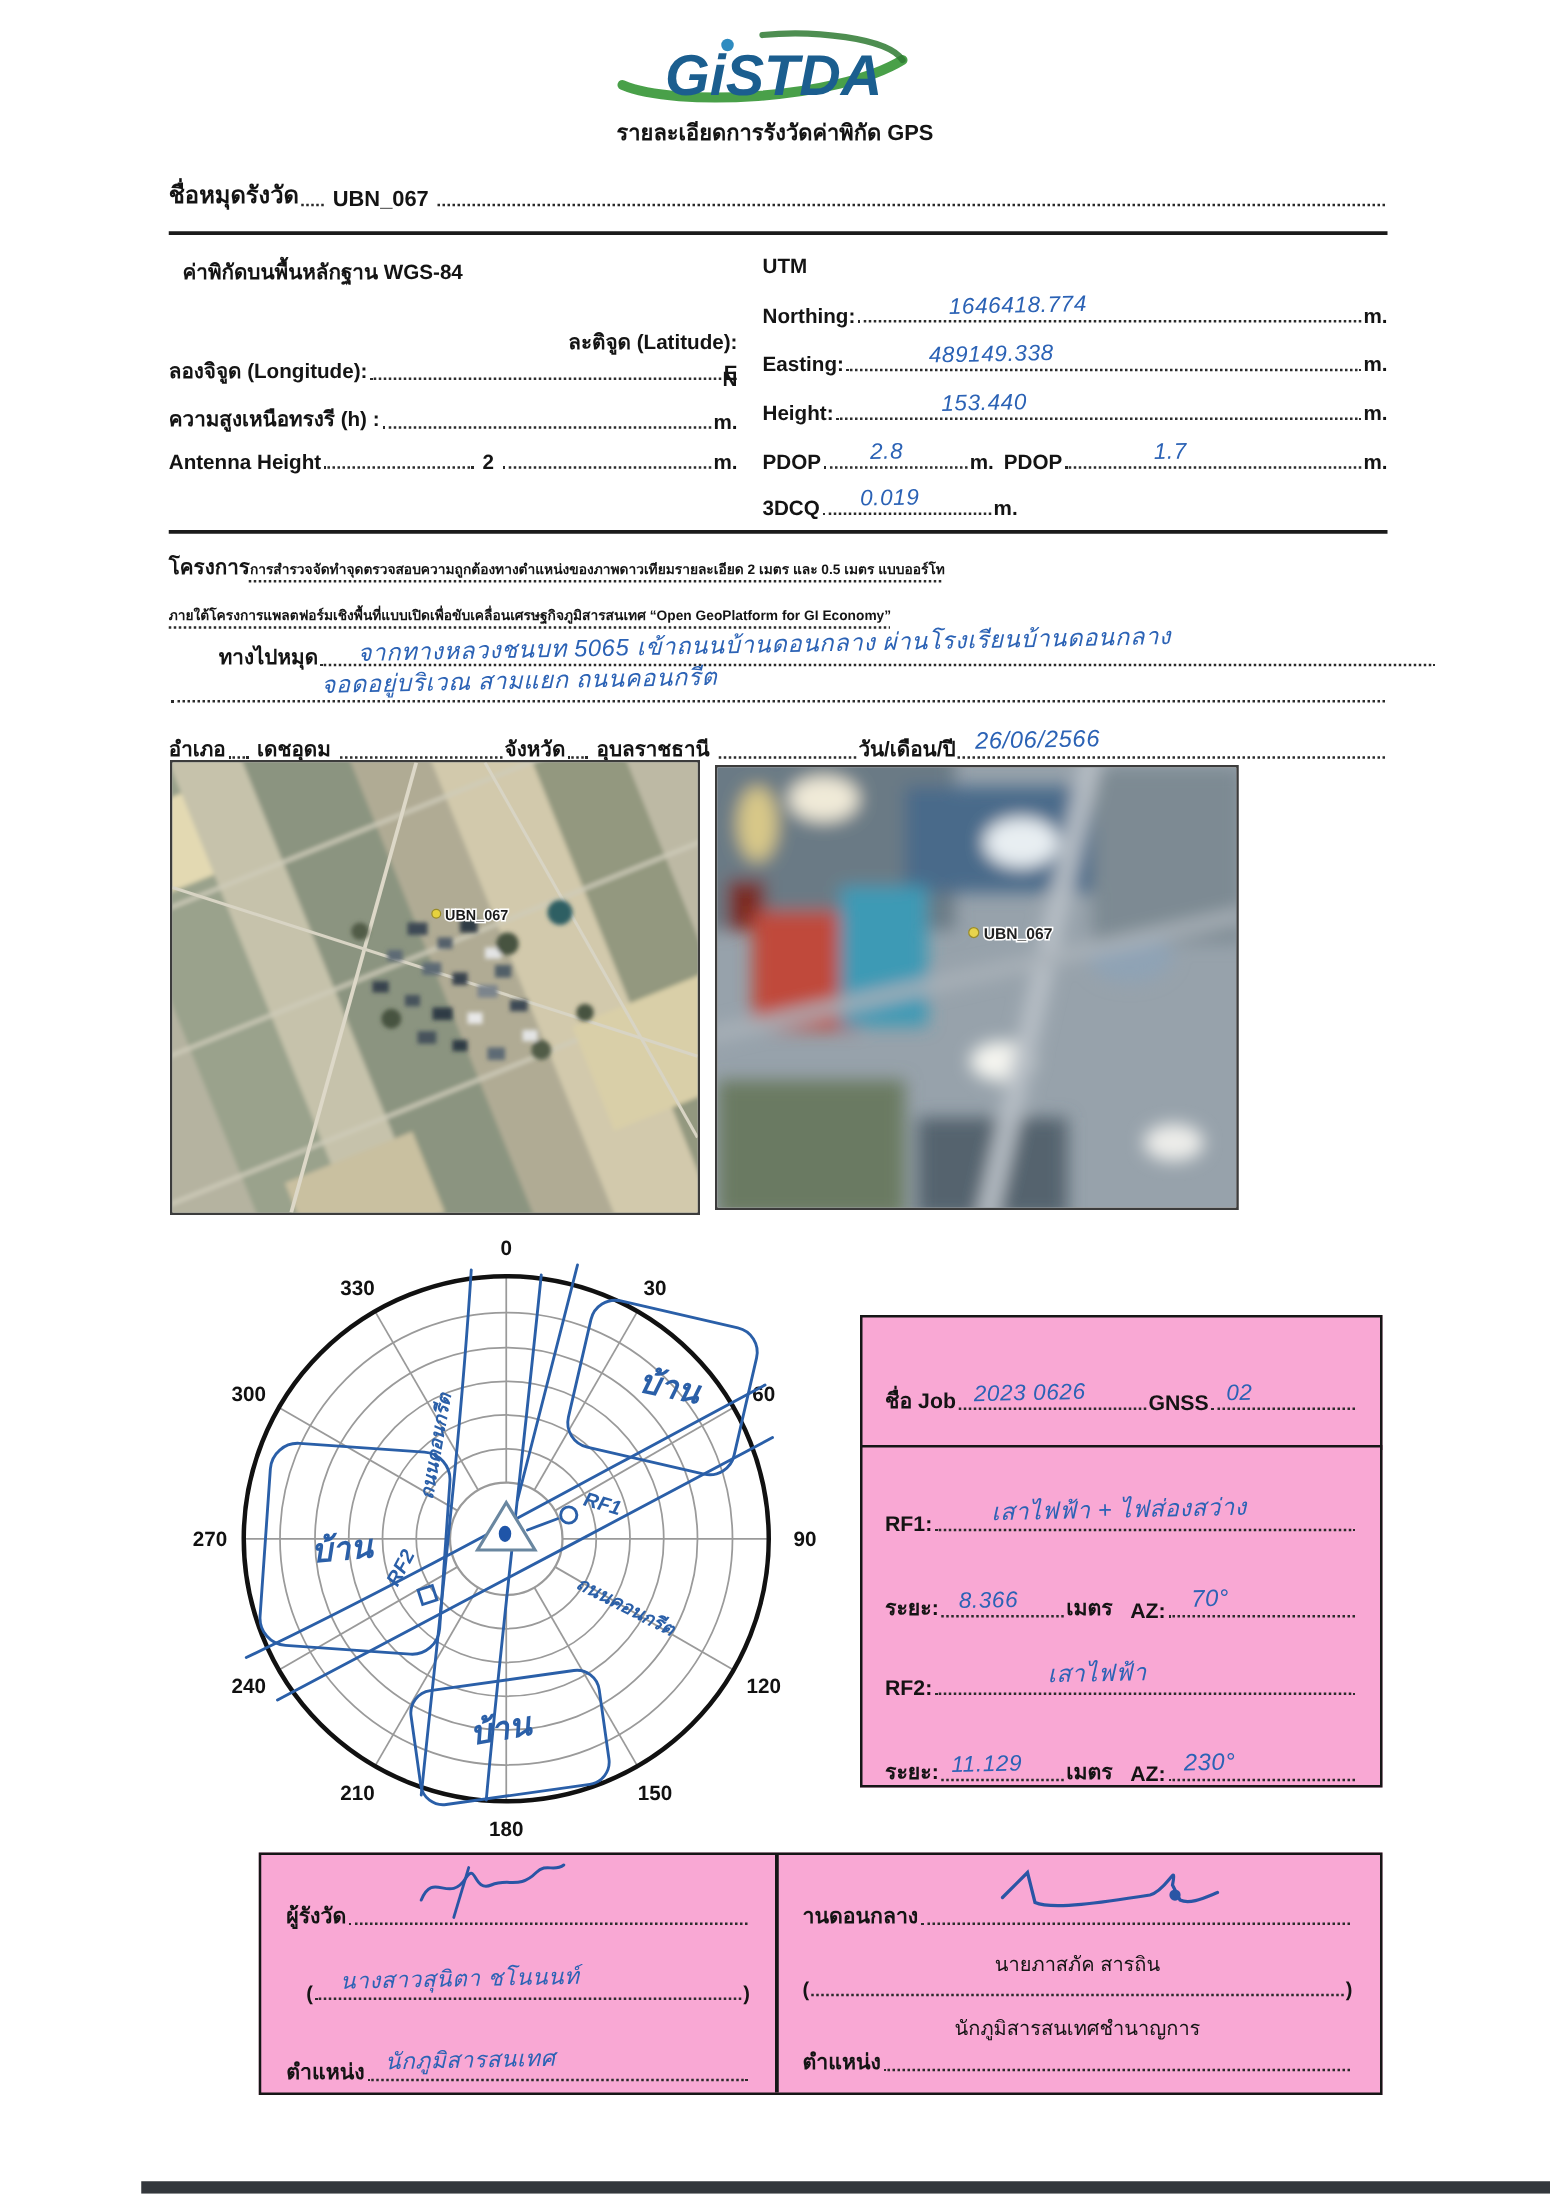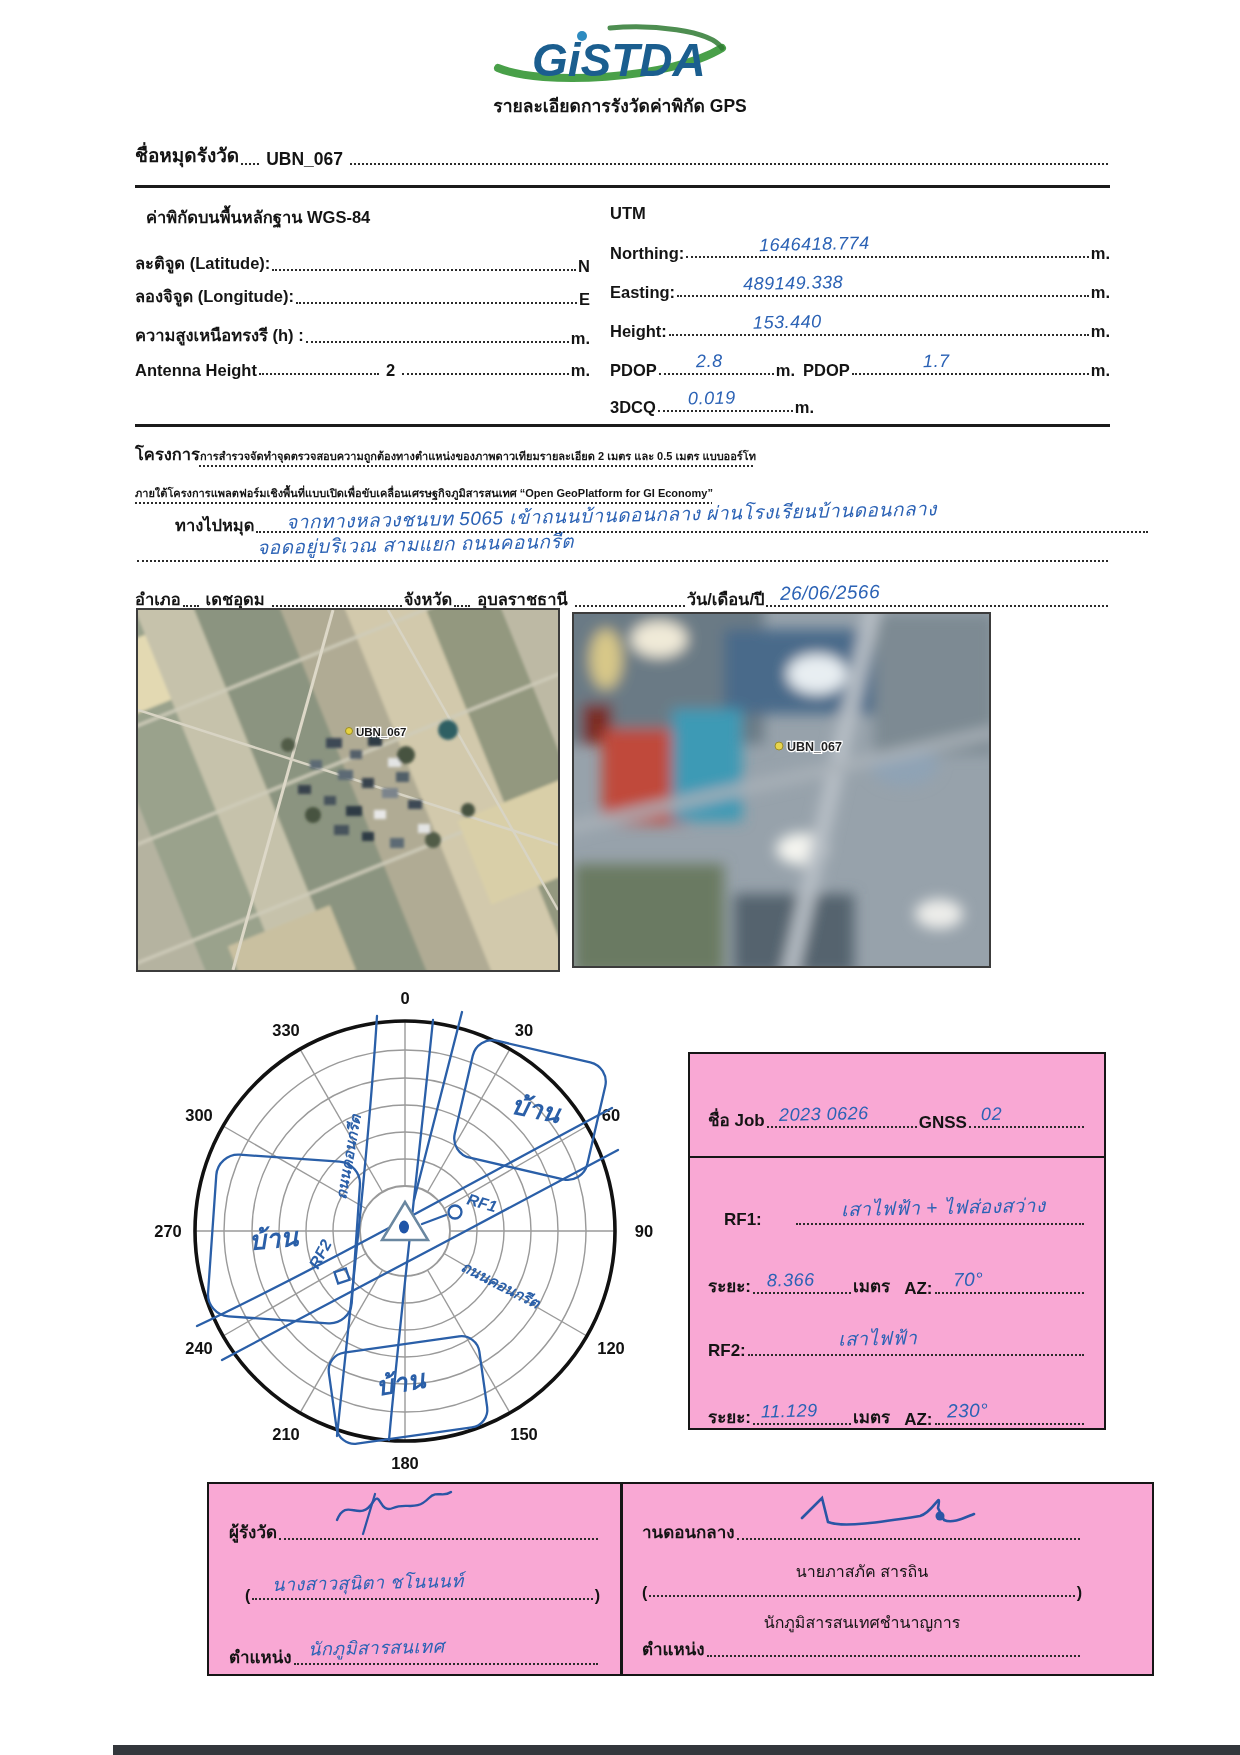--- a/index.html
+++ b/index.html
@@ -43,21 +43,21 @@
   <span class="dots" style="width:18px;"></span>
   <span class="val" style="font-size:17.5px;">UBN_067</span>
   <span class="dots grow"></span>
 </div>
 <div class="abs" style="left:135px;top:185px;width:975px;height:3px;background:#1b1b1b;"></div>
 
 <div class="abs" style="left:135px;top:198px;width:975px;height:215px;font-size:16.5px;">
 
   <div class="abs" style="left:0;top:0;width:455px;">
     <div class="abs lbl" style="left:11px;top:6px;">ค่าพิกัดบนพื้นหลักฐาน WGS-84</div>
-    <div class="abs row" style="left:0;top:52px;width:455px;">
+    <div class="abs row" style="left:0;top:62px;width:455px;flex-direction:column;">
       <span class="lbl">ละติจูด (Latitude):</span>
       <span class="dots grow"></span>
       <span class="lbl">N</span>
     </div>
     <div class="abs row" style="left:0;top:85px;width:455px;">
       <span class="lbl">ลองจิจูด (Longitude):</span>
       <span class="dots grow"></span>
       <span class="lbl">E</span>
     </div>
     <div class="abs row" style="left:0;top:124px;width:455px;">
@@ -328,21 +328,21 @@
       <span class="hwv" style="left:12px;font-size:18px;">2023 0626</span>
     </span>
     <span class="lbl">GNSS</span>
     <span class="dots grow">
       <span class="hwv" style="left:12px;font-size:18px;">02</span>
     </span>
   </div>
 </div>
 
 <div class="abs boxed" style="left:688px;top:1156px;width:414px;height:270px;">
-  <div class="row" style="margin:52px 18px 0 34px;font-size:17px;gap:32px;">
+  <div class="row" style="margin:52px 18px 0 18px;font-size:17px;">
     <span class="lbl">RF1:</span>
     <span class="dots grow">
       <span class="hwv" style="left:45px;font-size:19px;">เสาไฟฟ้า + ไฟส่องสว่าง</span>
     </span>
   </div>
   <div class="row" style="margin:42px 18px 0 18px;font-size:17px;">
     <span class="lbl">ระยะ:</span>
     <span class="dots" style="width:98px;">
       <span class="hwv" style="left:14px;font-size:18px;">8.366</span>
     </span>
@@ -364,21 +364,21 @@
       <span class="hwv" style="left:8px;font-size:18px;">11.129</span>
     </span>
     <span class="lbl">เมตร</span>
     <span class="lbl" style="margin-left:14px;">AZ:</span>
     <span class="dots grow">
       <span class="hwv" style="left:12px;font-size:19px;">230°</span>
     </span>
   </div>
 </div>
 
-<div class="abs boxed" style="left:207px;top:1482px;width:895px;height:190px;padding-left:48px;">
+<div class="abs boxed" style="left:207px;top:1482px;width:895px;height:190px;">
   <div class="abs" style="left:411px;top:0;width:2.5px;height:190px;background:#161616;"></div>
 
   <div class="abs" style="left:0;top:0;width:411px;height:190px;">
     <div class="row" style="margin:34px 20px 0 20px;font-size:17px;position:relative;">
       <span class="lbl">ผู้รังวัด</span>
       <span class="dots grow"></span>
       <svg class="abs" style="left:100px;top:-34px;" width="130" height="52" viewBox="0 0 130 52">
         <path d="M8,36 C18,12 30,40 44,18 C52,6 50,30 64,24 C78,18 86,28 100,14 C108,6 114,14 122,8" fill="none" stroke="#2a55a5" stroke-width="2.4" stroke-linecap="round"></path>
         <path d="M46,10 L34,50" fill="none" stroke="#2a55a5" stroke-width="2.2" stroke-linecap="round"></path>
       </svg>

